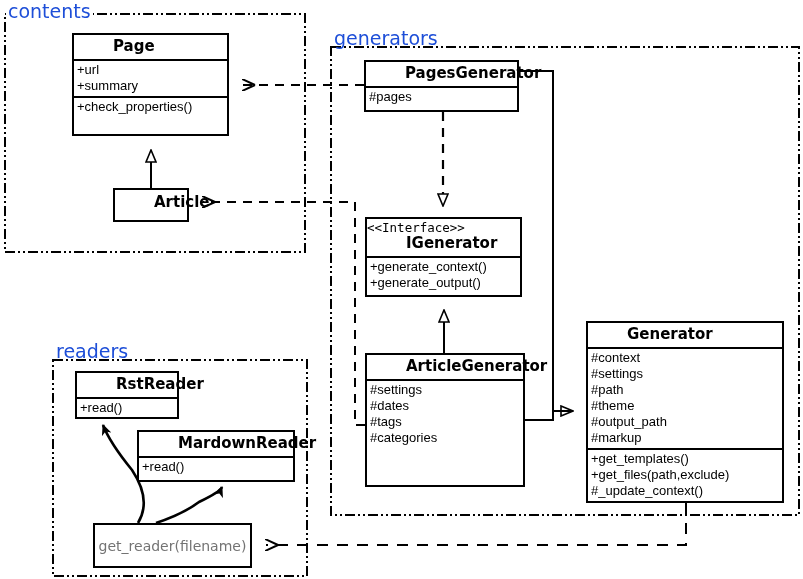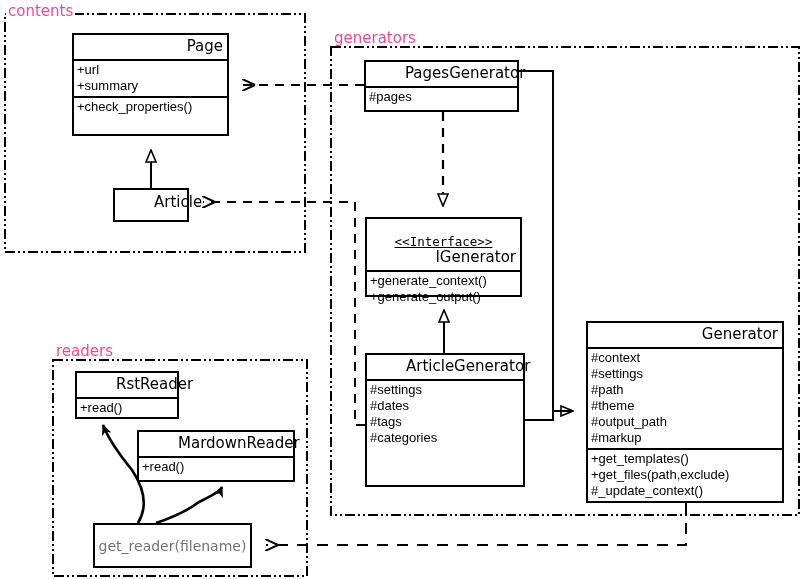--- a/index.html
+++ b/index.html
@@ -20,54 +20,53 @@
     left: 0;
     top: 0;
     width: 803px;
     height: 579px;
     pointer-events: none;
   }
   
   .pkg-label {
     position: absolute;
     font-family: "DejaVu Sans", sans-serif;
-    font-size: 15px;
-    color: #ec4899;
+    font-size: 19px;
+    color: #1d4ed8;
     background: #ffffff;
     padding: 0 2px;
     white-space: nowrap;
     line-height: 16px;
   }
   
   .uml {
     position: absolute;
     box-sizing: border-box;
     border: 2px solid #000;
     background: #ffffff;
     z-index: 5;
   }
   .uml .name {
     font-family: "DejaVu Sans", sans-serif;
-    font-weight: normal;
+    font-weight: bold;
     font-size: 15px;
-    text-align: right;
+    text-align: left;
     color: #000;
     padding: 3px 4px 4px 4px;
     line-height: 17px;
     margin-left: 35px;
   }
   .uml .stereo {
     font-family: "DejaVu Sans Mono", monospace;
     font-weight: normal;
     font-size: 12.5px;
-    text-align: center;
+    text-align: left;
     color: #000;
     line-height: 15px;
-    padding-top: 15px;
-    text-decoration: underline;
+    padding-top: 1px;
   }
   .uml .compartment {
     border-top: 2px solid #000;
     padding: 1px 3px 2px 3px;
   }
   .uml .compartment div {
     font-family: Liberation Sans, sans-serif;
     font-size: 13px;
     line-height: 16px;
     color: #000;

